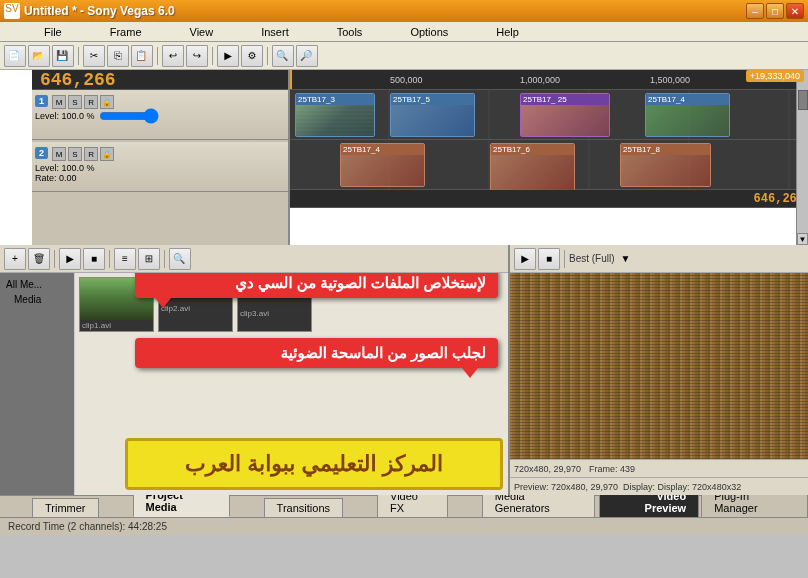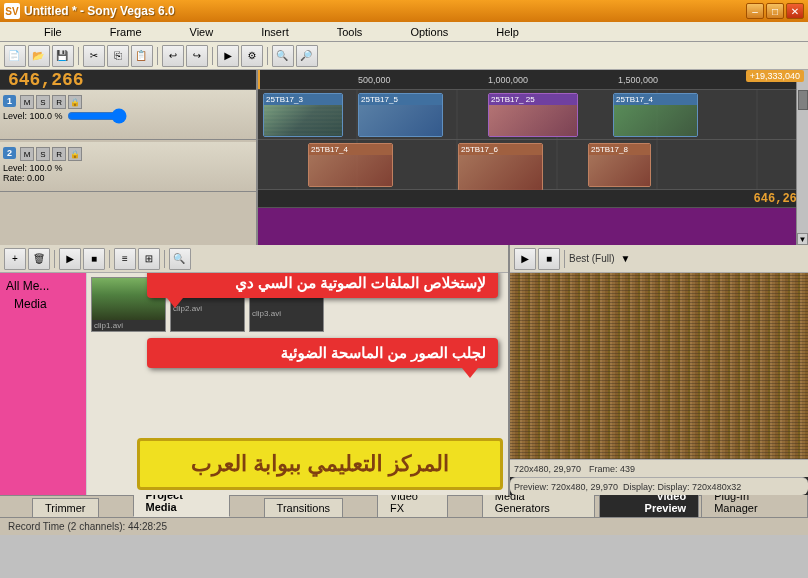--- a/index.html
+++ b/index.html
@@ -25,25 +25,25 @@
       display: flex;
       align-items: center;
       gap: 4px;
     }
     .title-bar-icon {
       width: 16px;
       height: 16px;
       background: #fff;
       border-radius: 2px;
       display: flex;
-      align-items: center;
+      align-items: flex-start;
       justify-content: center;
       font-size: 10px;
       color: #d4780a;
-      font-weight: bold;
+      font-weight: normal;
     }
     .title-bar-text {
       color: white;
       font-weight: bold;
       font-size: 12px;
       text-shadow: 1px 1px 1px rgba(0,0,0,0.4);
     }
     .title-bar-buttons {
       display: flex;
       gap: 2px;
@@ -105,25 +105,26 @@
     }
     .tb-separator {
       width: 1px;
       height: 18px;
       background: #999;
       margin: 0 2px;
     }
 
     
     .timeline-section {
-      background: #701a75;
+      background: #ffffff;
       height: 170px;
       display: flex;
       position: relative;
       overflow: hidden;
+      padding-left: 32px;
     }
 
     .track-headers {
       width: 258px;
       background: #c8c0b0;
       border-right: 2px solid #888;
       flex-shrink: 0;
     }
     .track-header-row {
       height: 50px;
@@ -185,25 +186,25 @@
       gap: 2px;
     }
 
     
     .media-content {
       display: flex;
       flex: 1;
       overflow: hidden;
     }
     .media-tree {
-      width: 87px;
-      background: #ec4899;
+      width: 75px;
+      background: #737373;
       border-right: 1px solid #ccc;
       padding: 4px 2px;
-      font-size: 12px;
+      font-size: 10px;
       overflow: hidden;
     }
     .tree-item {
       padding: 2px 4px;
       cursor: pointer;
       white-space: nowrap;
     }
     .media-grid {
       flex: 1;
       padding: 4px;
@@ -544,21 +545,21 @@
       <div style="position:absolute; left: 50px; top: 3px; width: 85px; height: 44px; border: 1px solid #c08060; border-radius: 2px; overflow: hidden; cursor: pointer;">
         <div style="background: #a06040; color: white; font-size: 8px; padding: 1px 2px;">25TB17_4</div>
         <div style="background: linear-gradient(135deg, #c08060 0%, #904030 100%); height: 35px; opacity:0.8;"></div>
       </div>
 
       <div style="position:absolute; left: 200px; top: 3px; width: 85px; height: 48px; border: 1px solid #c08060; border-radius: 2px; overflow: hidden; cursor: pointer;">
         <div style="background: #a06040; color: white; font-size: 8px; padding: 1px 2px;">25TB17_6</div>
         <div style="background: linear-gradient(135deg, #c08060 0%, #904030 100%); height: 35px; opacity:0.8;"></div>
       </div>
 
-      <div style="position:absolute; left: 330px; top: 3px; width: 63px; height: 44px; border: 1px solid #c08060; border-radius: 2px; overflow: hidden; cursor: pointer;">
+      <div style="position:absolute; left: 330px; top: 3px; width: 91px; height: 44px; border: 1px solid #c08060; border-radius: 2px; overflow: hidden; cursor: pointer;">
         <div style="background: #a06040; color: white; font-size: 8px; padding: 1px 2px;">25TB17_8</div>
         <div style="background: linear-gradient(135deg, #c08060 0%, #904030 100%); height: 35px; opacity:0.8;"></div>
       </div>
     </div>
 
     <div style="height: 18px; background: #2a2a2a; border-bottom: 1px solid #555; position: relative; display: flex; align-items: center;">
       <span style="position:absolute; right: 4px; color: #e8a030; font-size: 12px; font-weight: bold; font-family: 'Courier New';">646,266</span>
     </div>
 
     <div style="position:absolute; right:0; top:0; bottom:0; width:12px; background:#c0c0c0; border-left:1px solid #888;">
@@ -648,21 +649,21 @@
 
       <div style="position:absolute; top:0; left:0; right:0; bottom:0; background: repeating-linear-gradient(to bottom, transparent 0, transparent 2px, rgba(0,0,0,0.15) 2px, rgba(0,0,0,0.15) 3px); pointer-events:none;"></div>
     </div>
 
     <div class="preview-info">
       <span>
         <span>720x480, 29,970</span>
       </span>
       <span>Frame: <span>439</span></span>
     </div>
-    <div class="preview-info" style="height:18px; background:#ddd8c8; border-top:1px solid #aaa; font-size:9px;border-radius:6px;">
+    <div class="preview-info" style="height:18px; background:#ddd8c8; border-top:1px solid #aaa; font-size:9px;">
       <span>
         Preview: <span>720x480, 29,970</span>&nbsp;&nbsp;Display: <span>Display: 720x480x32</span>
       </span>
     </div>
   </div>
 </div>
 
 <div class="bottom-tabs">
   <div class="tab">Trimmer</div>
   <div class="tab active">Project Media</div>

